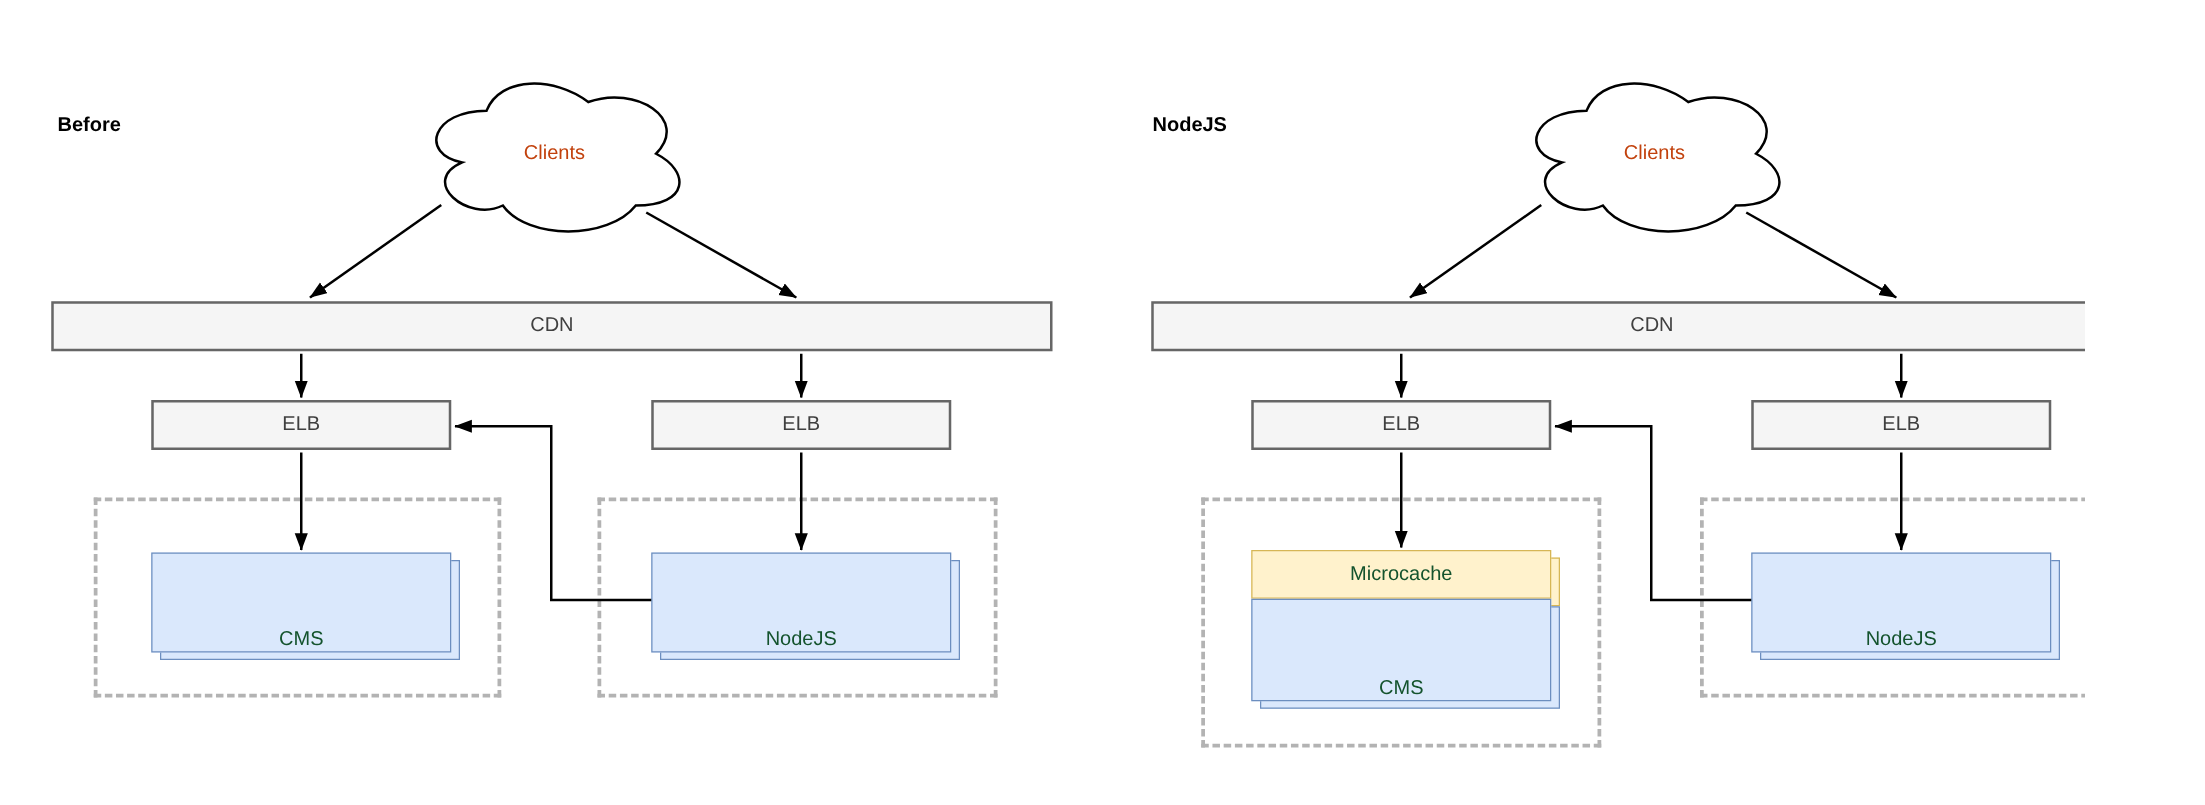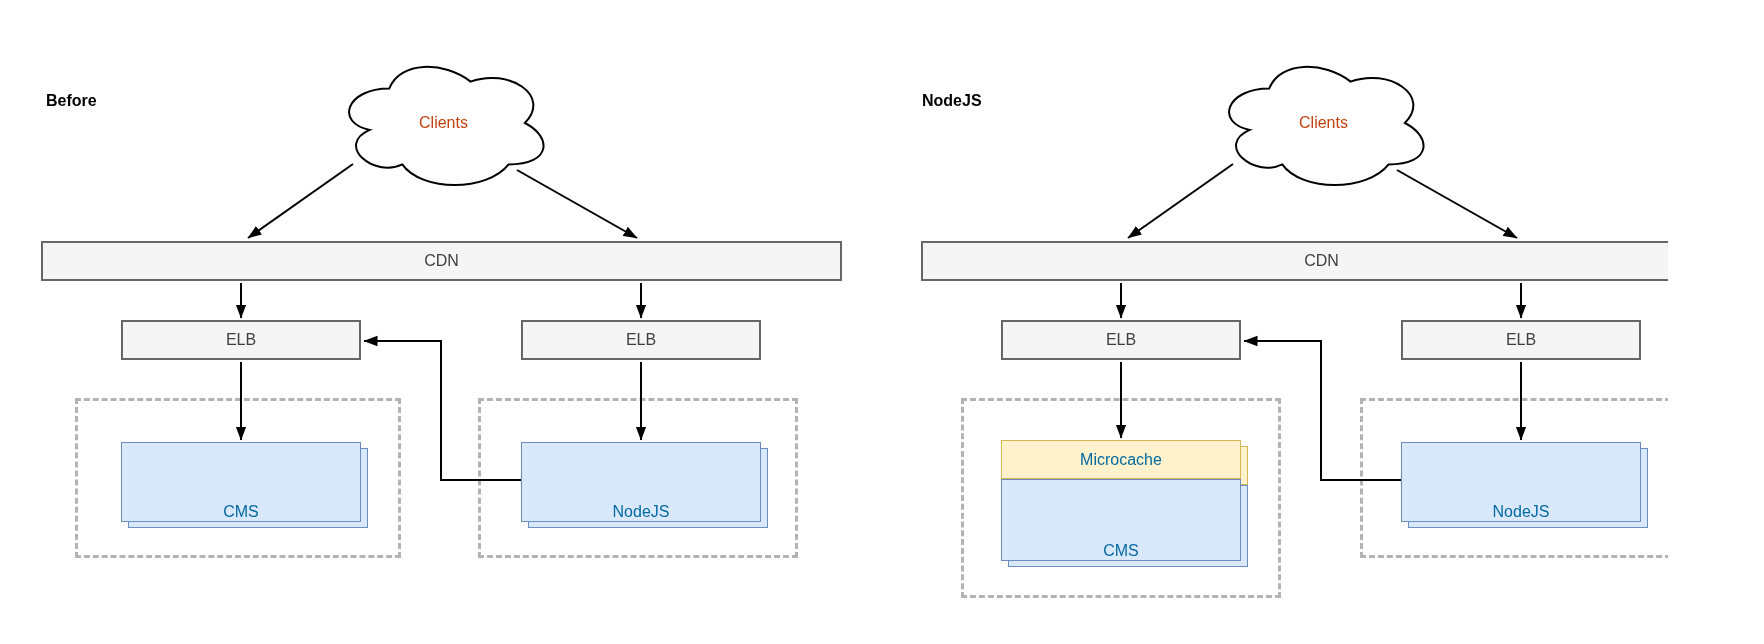--- a/index.html
+++ b/index.html
@@ -23,21 +23,21 @@
     border:3px dashed var(--c-zone-border,#b3b3b3);
     background:transparent;
   }
   .stack{position:absolute;}
   .stack .ghost,.stack .front{
     position:absolute;box-sizing:border-box;width:100%;height:100%;
   }
   .stack .ghost{left:7px;top:6px;}
   .stack .front{
     left:0;top:0;display:flex;align-items:center;justify-content:center;
-    font-size:16px;color:#0369a1;
+    font-size:16px;color:#14532d;
   }
   .blue .ghost,.blue .front{
     background:var(--c-blue-fill,#dae8fc);
     border:1.5px solid var(--c-blue-border,#6c8ebf);
     align-items:flex-end;
   }
   .yellow .ghost,.yellow .front{
     background:var(--c-yellow-fill,#fff2cc);
     border:1.5px solid var(--c-yellow-border,#d6b656);
   }

